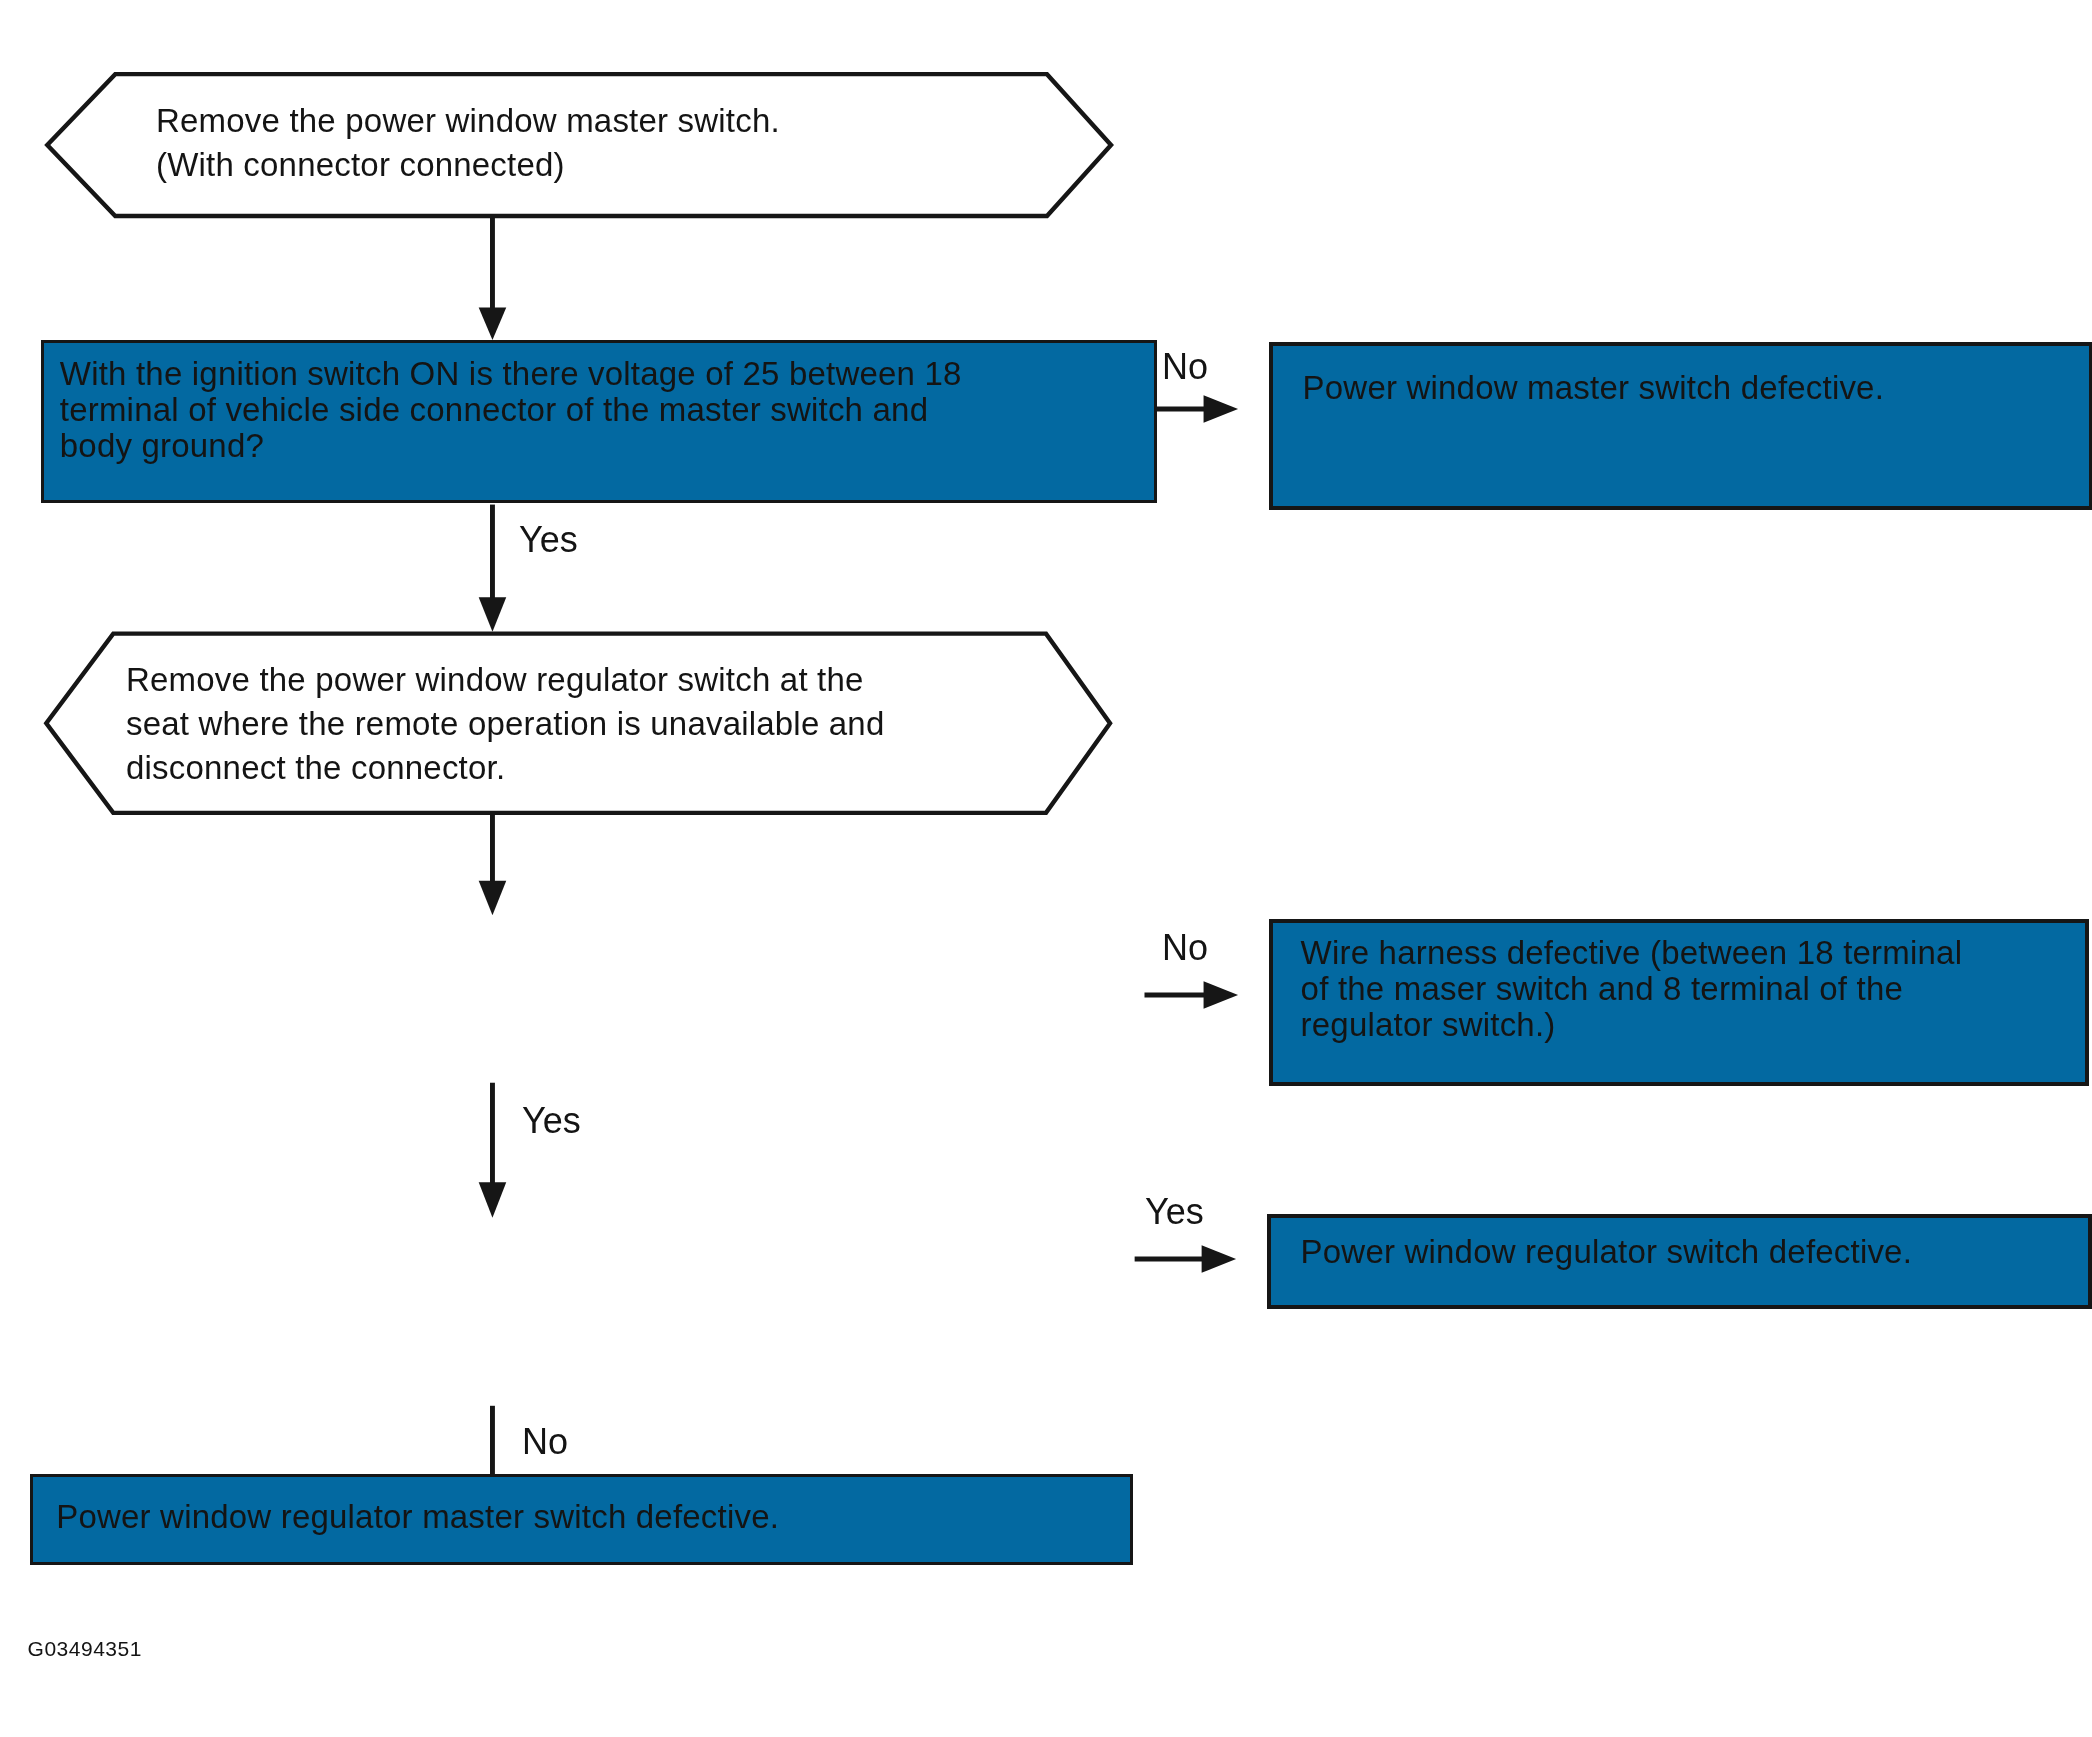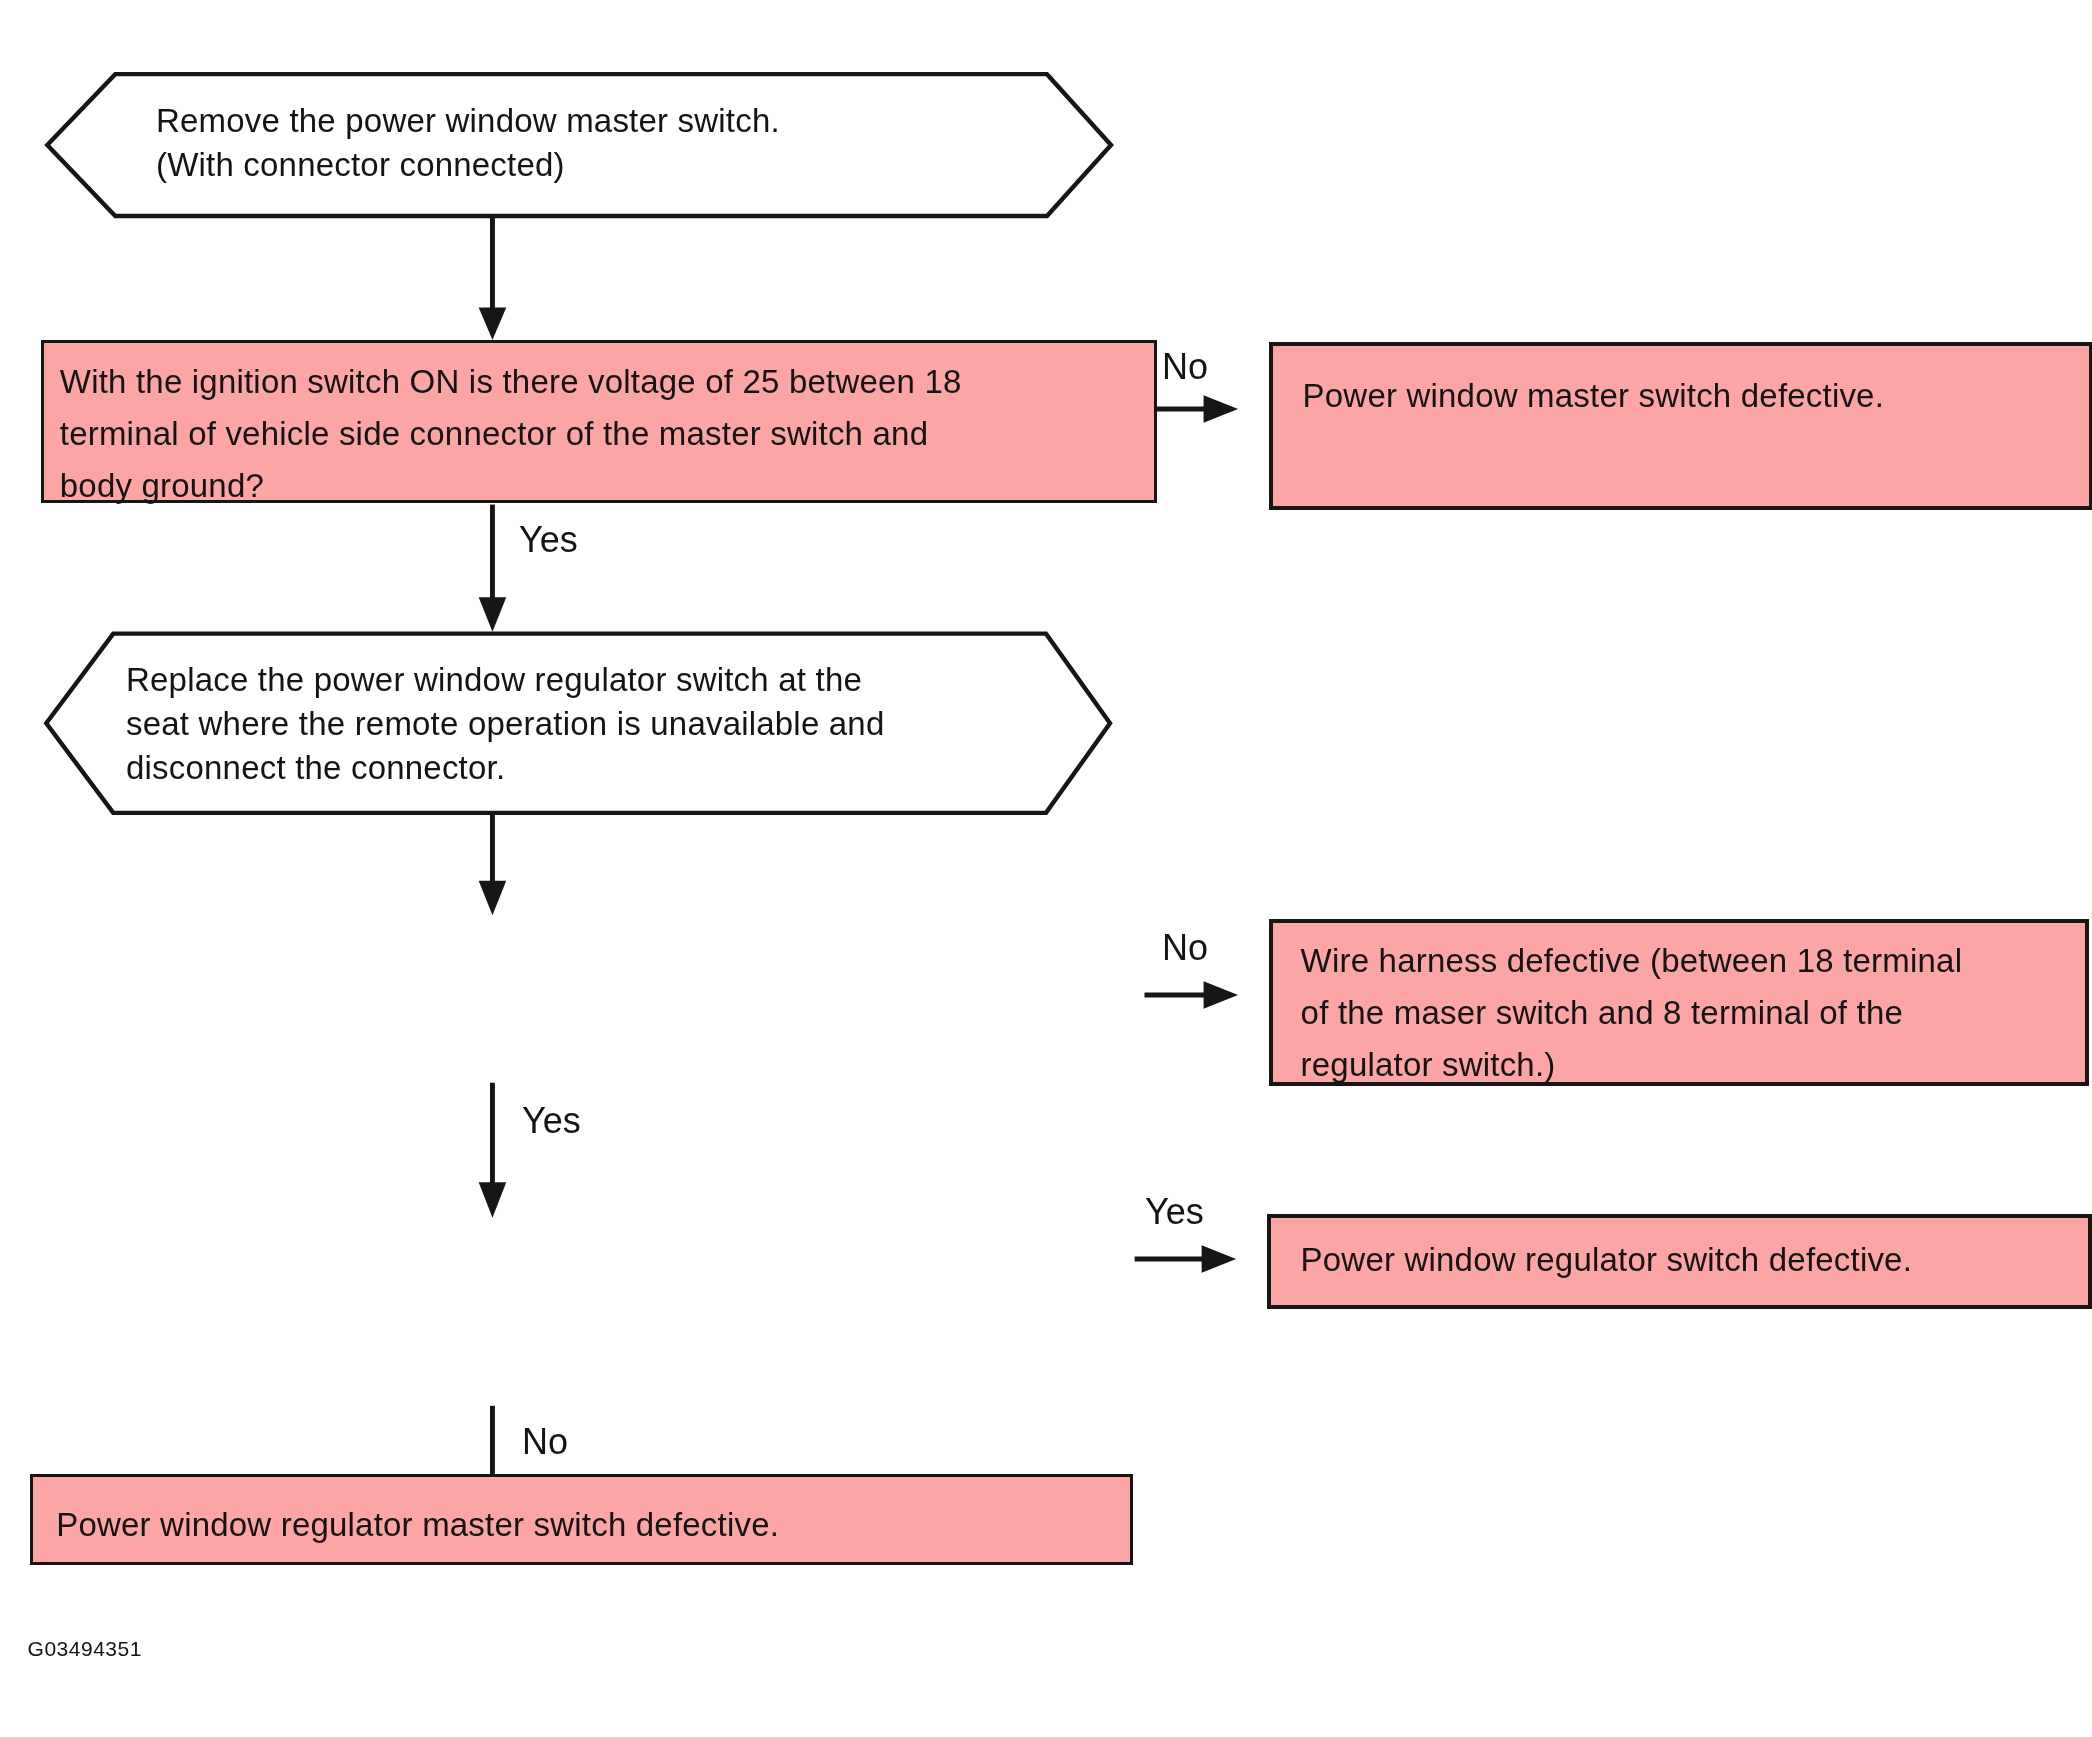--- a/index.html
+++ b/index.html
@@ -17,24 +17,24 @@
     overflow: hidden;
   }
   svg.wires {
     position: absolute;
     left: 0;
     top: 0;
   }
   .node {
     position: absolute;
     box-sizing: border-box;
-    background: #fca5a5;
+    background: #0369a1;
     border: 3.9px solid #161616;
     font-size: 33px;
-    line-height: 52px;
+    line-height: 36px;
     white-space: pre-line;
     letter-spacing: 0.2px;
   }
   .node.result { border-width: 4.9px; margin-left: 28px; }
   .hex-text {
     position: absolute;
     font-size: 33px;
     line-height: 44px;
     white-space: pre-line;
     letter-spacing: 0.2px;
@@ -98,21 +98,21 @@
       <polygon points="486,1514 514,1514 500,1550"></polygon>
       <polygon points="1222,401 1222,429 1257,415"></polygon>
       <polygon points="1222,996 1222,1024 1257,1010"></polygon>
       <polygon points="1220,1264 1220,1292 1255,1278"></polygon>
     </g>
   </svg>
 
   <div class="hex-text hex1-text">Remove the power window master switch.
 (With connector connected)</div>
 
-  <div class="hex-text hex2-text">Replace the power window regulator switch at the
+  <div class="hex-text hex2-text">Remove the power window regulator switch at the
 seat where the remote operation is unavailable and
 disconnect the connector.</div>
 
   <div class="node q1">With the ignition switch ON is there voltage of 25 between 18
 terminal of vehicle side connector of the master switch and
 body ground?</div>
 
   <div class="node result r1">Power window master switch defective.</div>
 
 

